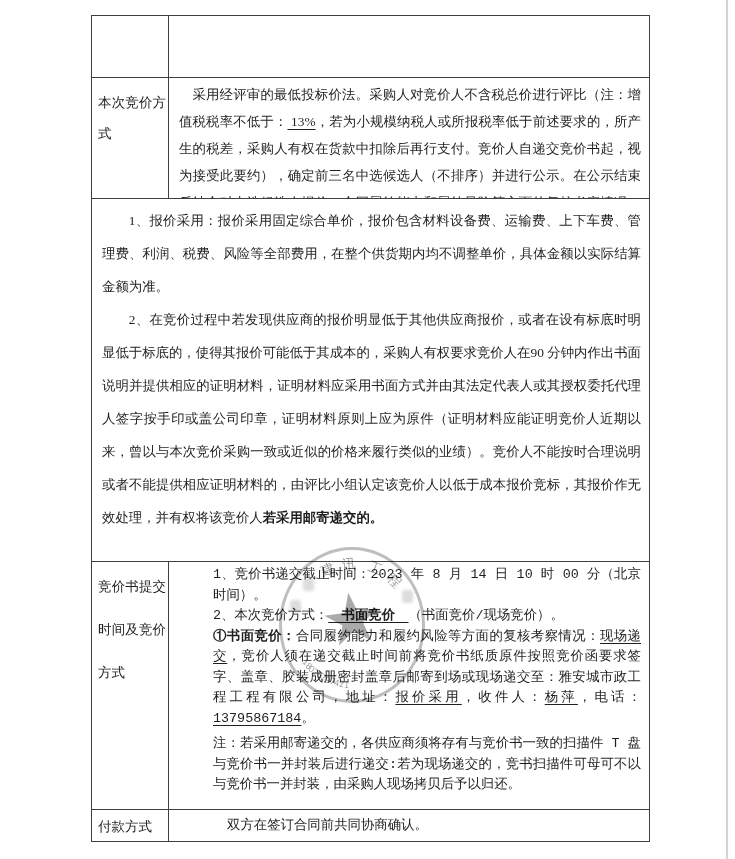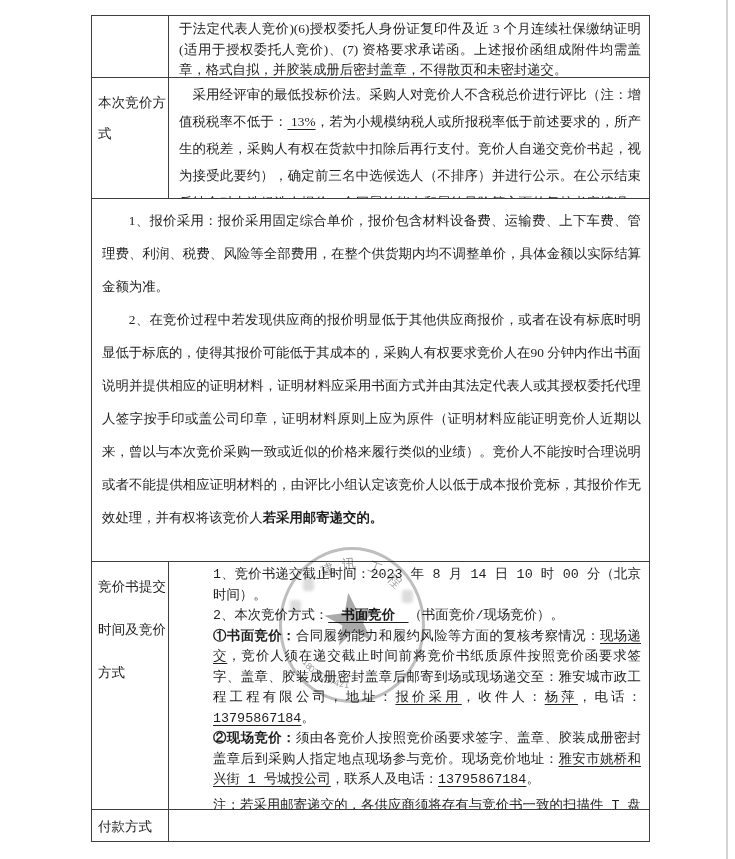--- a/index.html
+++ b/index.html
@@ -59,48 +59,47 @@
     position:absolute;width:11px;height:13px;background:rgba(130,130,130,0.28);
     filter:blur(1.5px);border-radius:3px;
   }
 </style>
 </head>
 <body>
 
 <div class="tbl">
     <div class="row r0">
       <div class="cell-label"></div>
-      <div class="cell-content">
-        <p><span>于法定代表人竞价)(6)授权委托人身份证复印件及近 3 个月连续社保缴纳证明(适用于授权委托人竞价)、(7) 资格要求承诺函。上述报价函组成附件均需盖章，格式自拟，并胶装成册后密封盖章，不得散页和未密封递交。</span></p>
-      </div>
     </div>
     <div class="row r1">
       <div class="cell-label">本次竞价方式</div>
       <div class="cell-content">
         <p class="ind1"><span>采用经评审的最低投标价法。采购人对竞价人不含税总价进行评比（注：增值税税率不低于：</span><span class="seg-u"> 13%</span><span>，若为小规模纳税人或所报税率低于前述要求的，所产生的税差，采购人有权在货款中扣除后再行支付。竞价人自递交竞价书起，视为接受此要约），确定前三名中选候选人（不排序）并进行公示。在公示结束后结合对中选候选人报价、合同履约能力和履约风险等方面的复核考察情况，自主确定最终中选人，达到优质采购的目的。</span></p>
       </div>
     </div>
     <div class="row r2">
       <div class="cell-content">
         <p class="ind2"><span>1、报价采用：报价采用固定综合单价，报价包含材料设备费、运输费、上下车费、管理费、利润、税费、风险等全部费用，在整个供货期内均不调整单价，具体金额以实际结算金额为准。</span></p>
         <p class="ind2"><span>2、在竞价过程中若发现供应商的报价明显低于其他供应商报价，或者在设有标底时明显低于标底的，使得其报价可能低于其成本的，采购人有权要求竞价人在90 分钟内作出书面说明并提供相应的证明材料，证明材料应采用书面方式并由其法定代表人或其授权委托代理人签字按手印或盖公司印章，证明材料原则上应为原件（证明材料应能证明竞价人近期以来，曾以与本次竞价采购一致或近似的价格来履行类似的业绩）。竞价人不能按时合理说明或者不能提供相应证明材料的，由评比小组认定该竞价人以低于成本报价竞标，其报价作无效处理，并有权将该竞价人</span><span class="seg-b">若采用邮寄递交的。</span></p>
       </div>
     </div>
     <div class="row r3">
       <div class="cell-label">竞价书提交时间及竞价方式</div>
       <div class="cell-content">
         <p><span>1、竞价书递交截止时间：2023 年 8 月 14 日 10 时 00 分（北京时间）。</span></p>
         <p><span>2、本次竞价方式：</span><span class="seg-u seg-b">　书面竞价　</span><span>（书面竞价/现场竞价）。</span></p>
         <p><span class="seg-b">①书面竞价：</span><span>合同履约能力和履约风险等方面的复核考察情况：</span><span class="seg-u">现场递交</span><span>，竞价人须在递交截止时间前将竞价书纸质原件按照竞价函要求签字、盖章、胶装成册密封盖章后邮寄到场或现场递交至：雅安城市政工程工程有限公司，地址：</span><span class="seg-u">报价采用</span><span>，收件人：</span><span class="seg-u">杨萍</span><span>，电话：</span><span class="seg-u">13795867184</span><span>。</span></p>
-        <p><span class="seg-b">②现场竞价：</span><span>须由各竞价人按照竞价函要求签字、盖章、胶装成册密封盖章后到采购人指定地点现场参与竞价。现场竞价地址：</span><span class="seg-u">雅安市姚桥和兴街 1 号城投公司</span><span>，联系人及电话：</span><span class="seg-u">13795867184</span><span>。</span></p>
         <p class="gap"><span>注：若采用邮寄递交的，各供应商须将存有与竞价书一致的扫描件 T 盘与竞价书一并封装后进行递交:若为现场递交的，竞书扫描件可母可不以与竞价书一并封装，由采购人现场拷贝后予以归还。</span></p>
       </div>
     </div>
     <div class="row r4">
       <div class="cell-label">付款方式</div>
+      <div class="cell-content">
+        <p><span>双方在签订合同前共同协商确认。</span></p>
+      </div>
     </div>
   </div>
 
 <div class="seal">
   <span class="star">★</span>
 <span class="arc-ch" style="left: 39.1891px; top: 11.2737px; transform: rotate(-24deg);">建</span>
     <span class="arc-ch" style="left: 59.7449px; top: 6.14859px; transform: rotate(-4deg);">讯</span>
     <span class="arc-ch" style="left: 85.8604px; top: 10.0516px; transform: rotate(21deg);">工</span>
     <span class="arc-ch" style="left: 104.817px; top: 21.6682px; transform: rotate(42deg);">程</span>
     <span class="smudge" style="left: 20.6682px; top: 28.183px;"></span>

